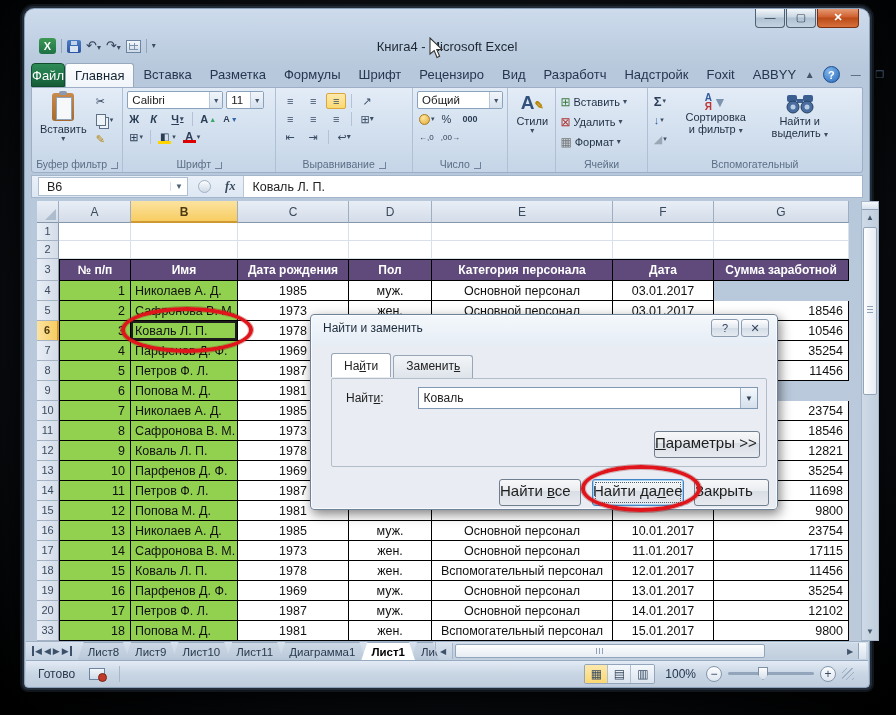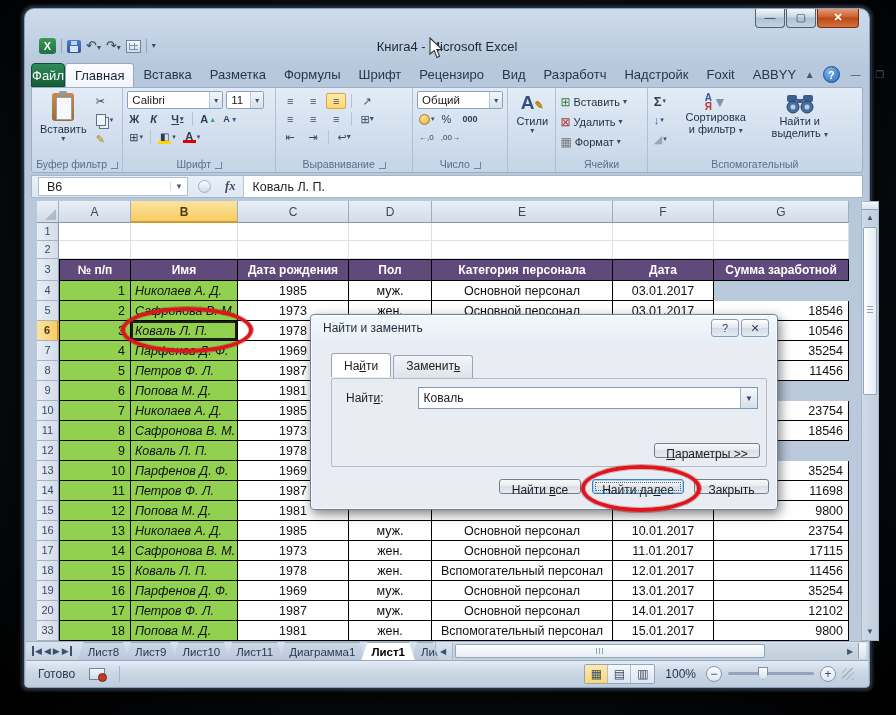--- a/index.html
+++ b/index.html
@@ -109,21 +109,21 @@
   .ch.hl { background:linear-gradient(#fbe3a0,#f8cd62); border-bottom:2px solid #cf9a32; color:#4d3a12; font-weight:bold; }
   .grow { display:flex; }
   .rh { background:linear-gradient(90deg,#e9eef6,#d3dce8); border-right:1px solid #8696ab; border-bottom:1px solid #a5b2c4;
         font-size:11px; color:#3a4a5e; text-align:center; }
   .rh.hl { background:linear-gradient(90deg,#fbe3a0,#f8cd62); border-right:2px solid #cf9a32; color:#4d3a12; font-weight:bold; }
   .cell { background:#fff; border-right:1px solid #d9e0ea; border-bottom:1px solid #d9e0ea; font-size:12.5px; color:#111;
           overflow:hidden; white-space:nowrap; display:flex; align-items:center; }
   .cell.tb { border-right:1px solid #000; border-bottom:1px solid #000; }
   .cell.green { background:#92D050; }
   .cell.thead { background:#5F4A7B; color:#fff; font-weight:bold; font-size:12px; justify-content:center; border-right:1px solid #000; border-bottom:1px solid #000; border-top:1px solid #000; }
-  .cell.aL { justify-content:flex-start; padding-left:4px;font-style:italic; }
+  .cell.aL { justify-content:flex-start; padding-left:4px; }
   .cell.aR { justify-content:flex-end; padding-right:5px; }
   .cell.aC { justify-content:center; }
   .cell.sel { box-shadow:inset 0 0 0 2px #1d1d1d; }
   .leftedge { border-left:1px solid #000; }
 
   
   .vscroll { position:absolute; left:836px; top:192px; width:18px; height:440px; background:linear-gradient(90deg,#cfdae7,#c0cedd); border:1px solid #a6b6c8; }
   .vs-split { height:8px; background:linear-gradient(#f6f9fc,#d8e2ee); border-bottom:1px solid #8fa2b8; }
   .vs-arr { height:16px; text-align:center; font-size:8px; color:#44566c; line-height:16px; }
   .vs-thumb { margin:1px; height:168px; background:linear-gradient(90deg,#fdfefe,#e7edf4); border:1px solid #93a5ba; border-radius:2px; position:relative; }
@@ -181,22 +181,22 @@
   .dlg-tbtn { width:28px; height:18px; border:1px solid #8d9cae; border-radius:3px;
               background:linear-gradient(#fdfdfe,#e2e8f0 50%,#d3dce6 51%,#e6ebf2); font-size:11px; text-align:center; line-height:16px; color:#33435a; }
   .dlg-tabs { position:absolute; left:20px; top:38px; display:flex; font-size:12px; }
   .dtab { padding:3px 12px 4px 12px; border:1px solid #98a6b6; border-bottom:none; border-radius:3px 3px 0 0;
           background:linear-gradient(#f2f5f8,#dde3ea); margin-right:2px; color:#222; position:relative; top:2px; }
   .dtab.active { background:#fff; top:0; padding-top:5px; z-index:2; }
   .dlg-panel { position:absolute; left:20px; right:10px; top:63px; height:89px; border:1px solid #b3bdc8; background:transparent; border-radius:2px; }
   .dlg-find-row { position:absolute; left:14px; top:8px; right:8px; display:flex; align-items:center; font-size:12px; color:#1d1d1d; }
   .dlg-combo { margin-left:34px; flex:1; height:22px; background:#fff; border:1px solid #7f99b4; display:flex; align-items:center; font-size:12px; padding-left:5px; }
   .dlg-combo .arr { margin-left:auto; width:17px; height:100%; border-left:1px solid #9fb2c6; background:linear-gradient(#f4f8fb,#d5e0ec); font-size:8px; display:flex; align-items:center; justify-content:center; color:#33435a; }
-  .dlg-btn { position:absolute; height:15px; border:1px solid #707e8e; border-radius:3px; font-size:12px; color:#1d1d1d;
-             background:linear-gradient(#f7f8f9,#e9ecf0 45%,#d9dee5 46%,#e7ebf0); text-align:center; line-height:21px; }
+  .dlg-btn { position:absolute; height:27px; border:1px solid #707e8e; border-radius:3px; font-size:15px; color:#1d1d1d;
+             background:linear-gradient(#f7f8f9,#e9ecf0 45%,#d9dee5 46%,#e7ebf0); line-height:21px; }
   .dlg-btn.def { border-color:#3f84c4; box-shadow:inset 0 0 0 1px #a8d0ef; }
   .dlg-btn.def:after { content:""; position:absolute; inset:2px; border:1px dotted #51606f; }
 
   
   .red-ellipse { position:absolute; border:4px solid #e0151c; border-radius:50%; box-shadow:0 0 0 1px rgba(140,10,10,.35), inset 0 0 0 1px rgba(140,10,10,.25); }
   .cursor { position:absolute; z-index:50; }
 </style>
 </head>
 <body>
 
@@ -584,20 +584,21 @@
             <div class="cell tb aR" style="width: 135px;">18546</div>
           </div>
           <div class="grow" style="height: 20px;">
             <div class="rh" style="width: 22px; line-height: 19px;">12</div>
             <div class="cell tb aR green leftedge" style="width: 72px;">9</div>
             <div class="cell tb aL green" style="width: 107px;">Коваль Л. П.</div>
             <div class="cell tb aC" style="width: 111px;">1978</div>
             <div class="cell tb aC" style="width: 83px;"></div>
             <div class="cell tb aC" style="width: 181px;"></div>
             <div class="cell tb aC" style="width: 101px;"></div>
+            <div class="cell tb aR" style="width: 135px;">12821</div>
           </div>
           <div class="grow" style="height: 20px;">
             <div class="rh" style="width: 22px; line-height: 19px;">13</div>
             <div class="cell tb aR green leftedge" style="width: 72px;">10</div>
             <div class="cell tb aL green" style="width: 107px;">Парфенов Д. Ф.</div>
             <div class="cell tb aC" style="width: 111px;">1969</div>
             <div class="cell tb aC" style="width: 83px;"></div>
             <div class="cell tb aC" style="width: 181px;"></div>
             <div class="cell tb aC" style="width: 101px;"></div>
             <div class="cell tb aR" style="width: 135px;">35254</div>

